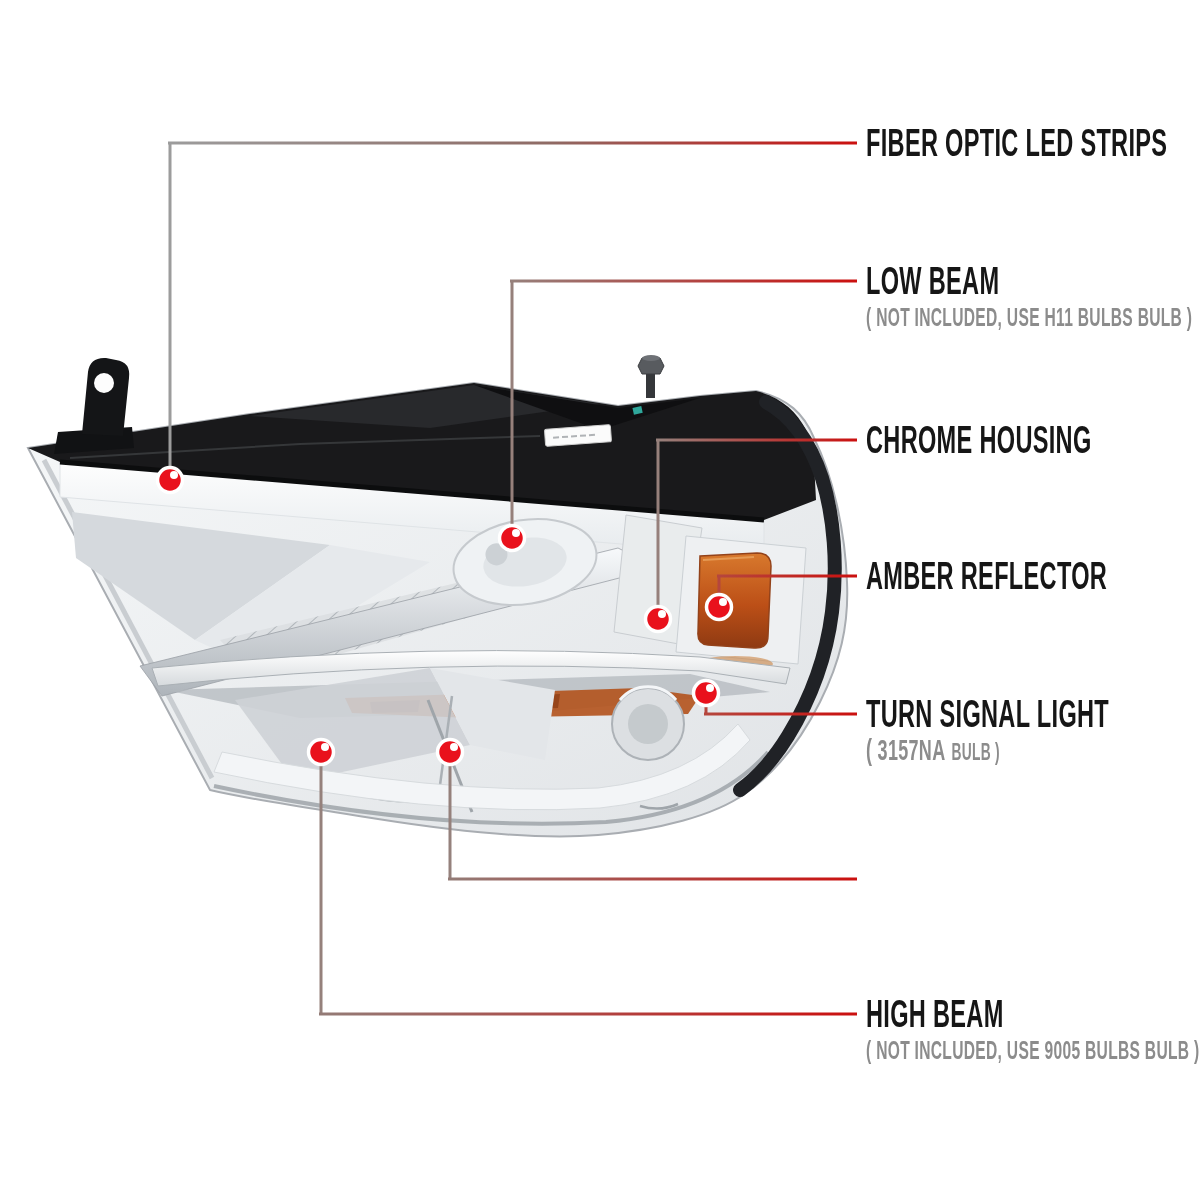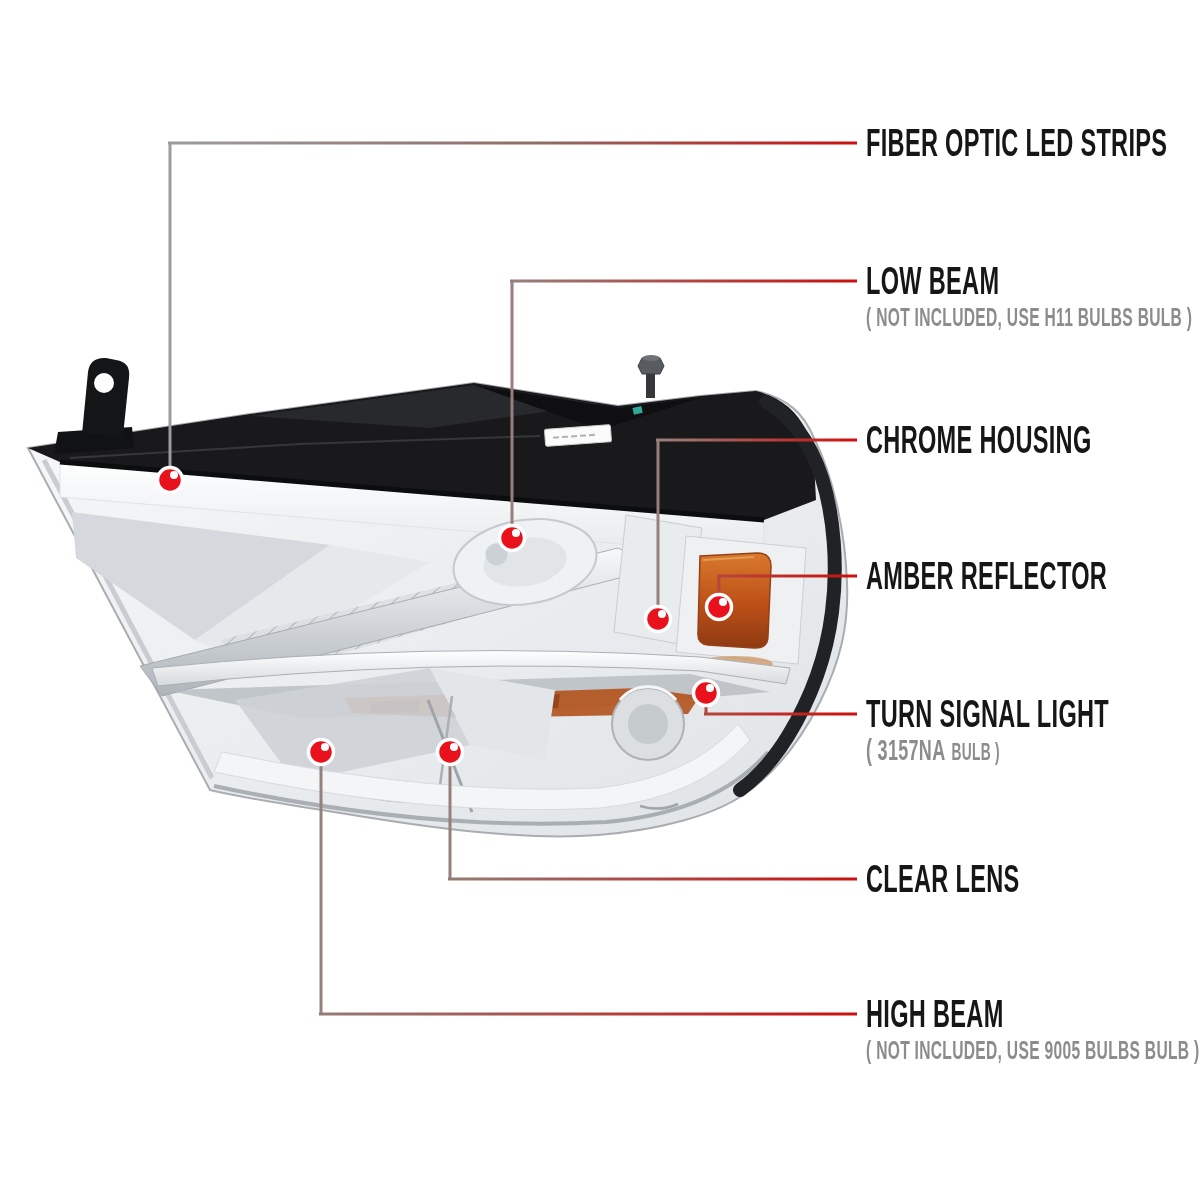--- a/index.html
+++ b/index.html
@@ -233,22 +233,19 @@
   <div class="c-title">AMBER REFLECTOR</div>
 </div>
 
 <div class="callout" style="top:694px">
   <div class="c-title">TURN SIGNAL LIGHT</div>
   <div class="c-sub">
     <span class="big">( 3157NA</span><span class="small">BULB )</span>
   </div>
 </div>
 
-<div class="callout" style="top:859px">
-  <div class="c-title">CLEAR LENS</div>
-</div>
 
 <div class="callout" style="top:994px">
   <div class="c-title">HIGH BEAM</div>
   <div class="c-sub">( NOT INCLUDED, USE 9005 BULBS BULB )</div>
 </div>
 
 </div>
 
 </body></html>

